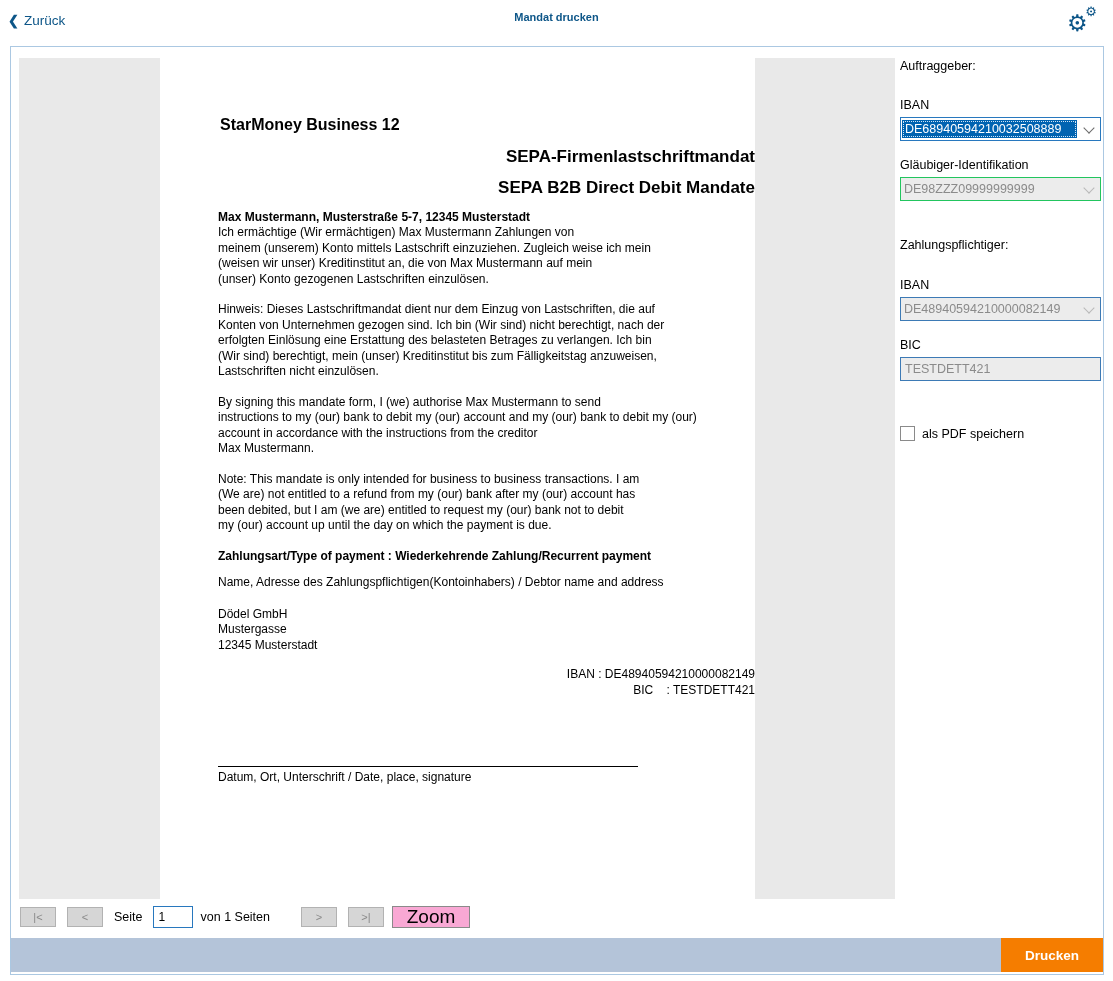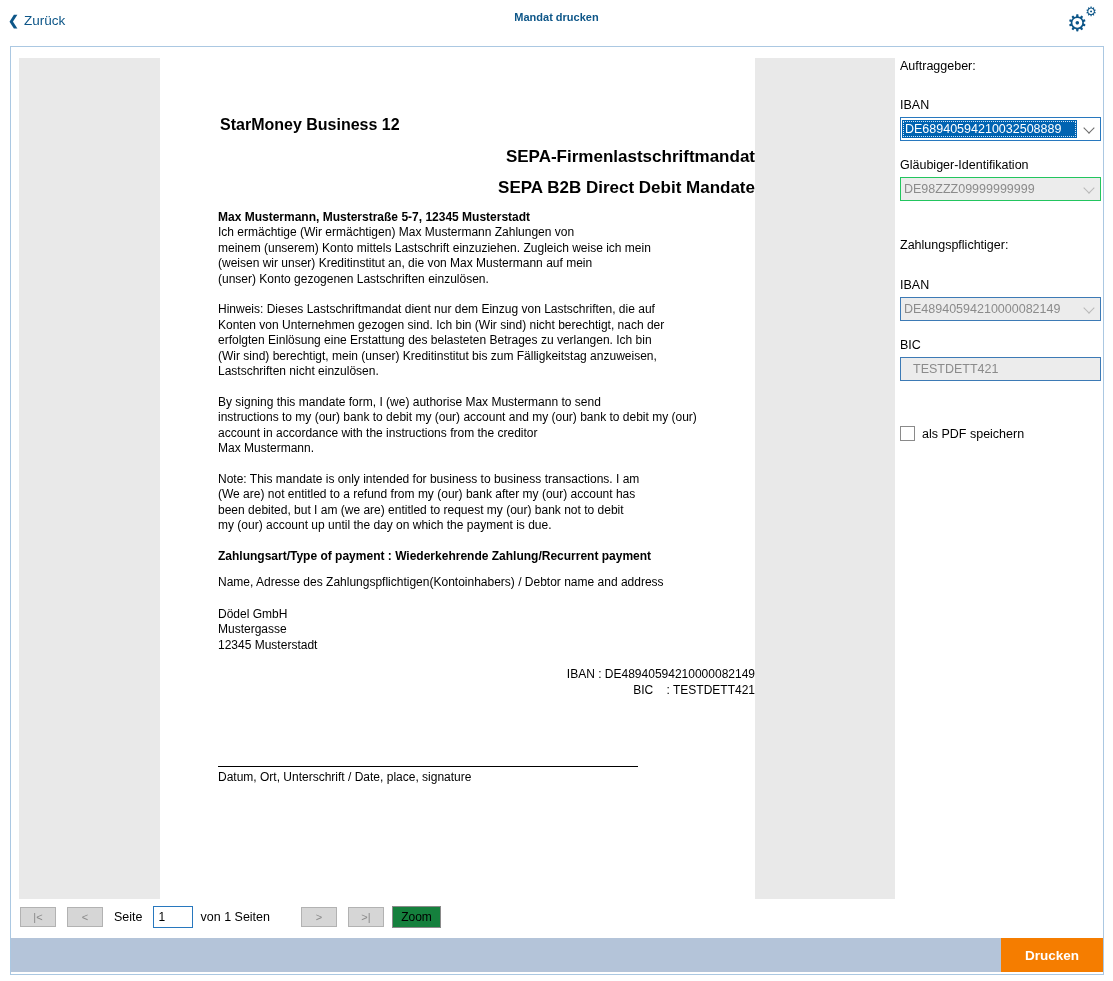--- a/index.html
+++ b/index.html
@@ -50,35 +50,35 @@
   .combo-focused{border:1px solid #2878be;}
   .combo-dis1{border:1px solid #22c55e;background:#ececec;color:#8b8b8b;}
   .combo-dis2{border:1px solid #3d7ab5;background:#ececec;color:#8b8b8b;}
   .combo-value{flex:1;padding:2px 3px;white-space:nowrap;overflow:hidden;}
   .combo-value.selected{background:#0063b1;color:#fff;outline:1px dotted #cfe3f5;outline-offset:-2px;margin:1px;}
   .combo-arrow{width:22px;display:flex;align-items:center;justify-content:center;}
   .chev{width:7px;height:7px;border-right:1.6px solid #6b6b6b;border-bottom:1.6px solid #6b6b6b;
         transform:rotate(45deg);margin-top:-3px;}
   .chev.dim{border-color:#b9b9b9;}
   .textfield{height:24px;box-sizing:border-box;border:1px solid #3d7ab5;background:#ececec;
-             color:#8b8b8b;padding:4px 12px;margin-top:5px;white-space:nowrap;overflow:hidden;}
+             color:#8b8b8b;padding:4px 4px;margin-top:5px;white-space:nowrap;overflow:hidden;}
   .pdf-row{display:flex;align-items:center;gap:7px;margin-top:45px;cursor:pointer;}
   .checkbox{width:13px;height:13px;border:1px solid #8a8a8a;background:#fff;flex:0 0 auto;}
   
   .pagination{position:absolute;left:9px;top:858px;height:24px;display:flex;align-items:center;font-size:12.5px;}
   .pgbtn{width:36px;height:20px;background:#d6d6d6;border:1px solid #b2b2b2;color:#8a8a8a;
          font-size:11px;display:flex;align-items:center;justify-content:center;padding:0;
          font-family:"Liberation Sans",sans-serif;}
   .sp1{margin-right:11px;} .sp2{margin-right:11px;}
   .pg-word{margin-right:10px;}
   .page-input{width:28px;height:18px;border:1px solid #2878be;font-size:12px;padding:1px 5px;
               font-family:"Liberation Sans",sans-serif;margin-right:8px;}
   .of-label{margin-right:31px;}
-  .zoombtn{width:49px;height:22px;background:#15803d;border:1px solid #8a8a8a;color:#000;
-           font-size:12px;margin-left:8px;display:flex;align-items:center;justify-content:center;
+  .zoombtn{width:78px;height:22px;background:#f9a8d4;border:1px solid #8a8a8a;color:#000;
+           font-size:19px;margin-left:8px;display:flex;align-items:center;justify-content:center;
            padding:0;font-family:"Liberation Sans",sans-serif;}
   
   .footer-bar{position:absolute;left:0;right:0;bottom:2px;height:34px;background:#b4c4d9;}
   .print-btn{position:absolute;right:0;top:0;width:102px;height:34px;background:#f57d00;
              color:#fff;font-weight:bold;font-size:13.5px;border:none;cursor:pointer;
              font-family:"Liberation Sans",sans-serif;}
 </style>
 </head>
 <body>
 

